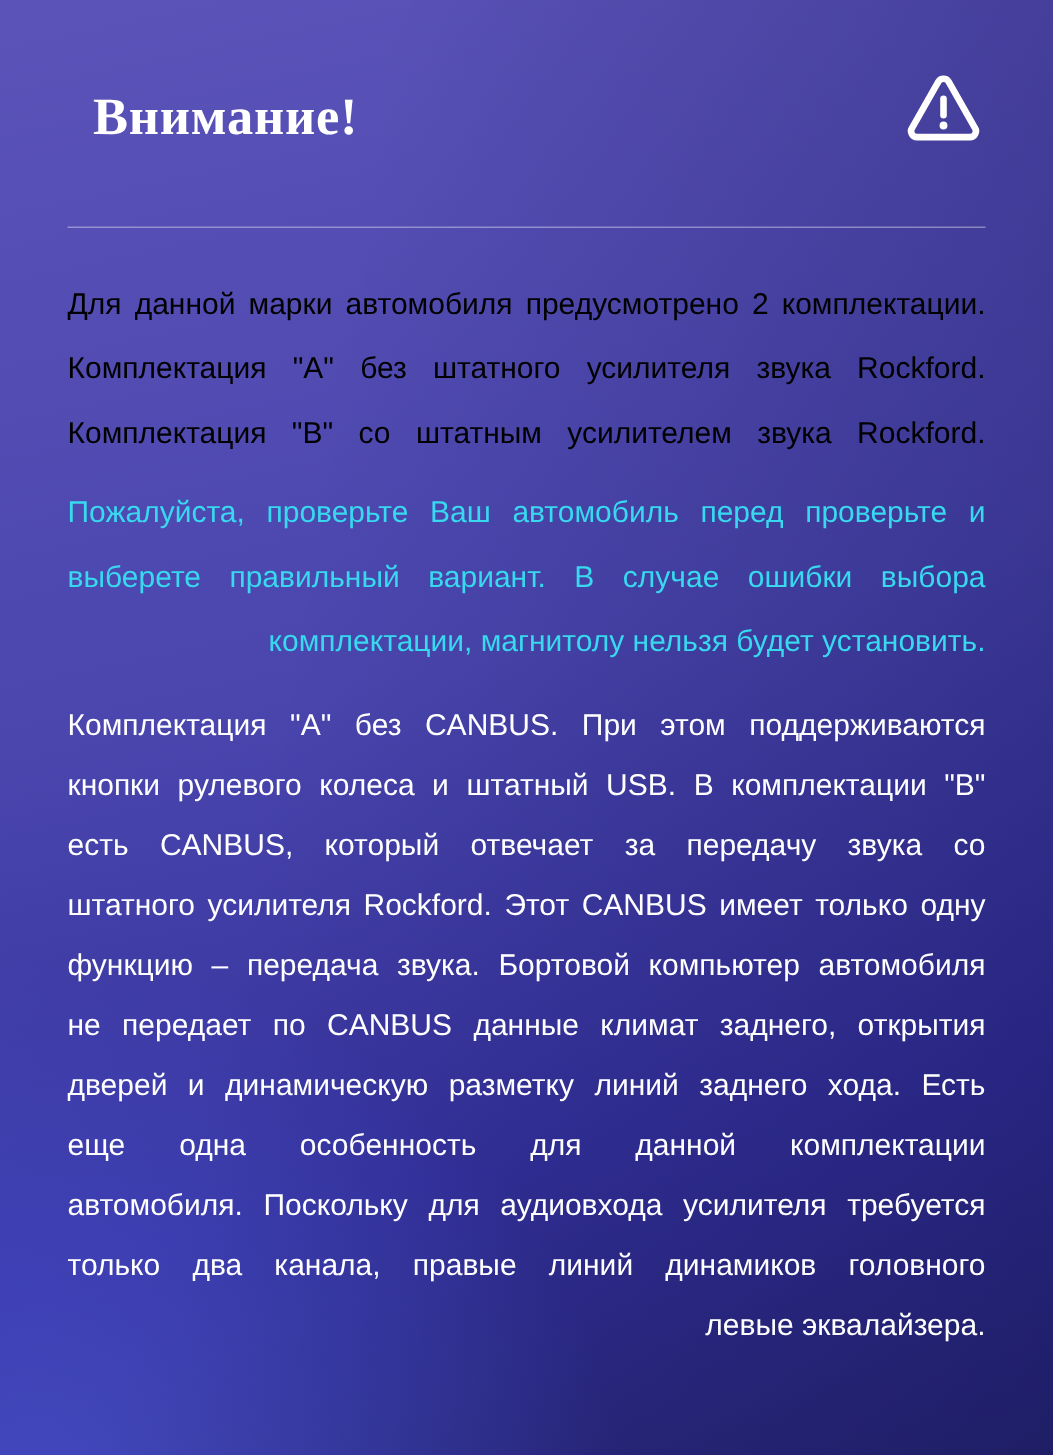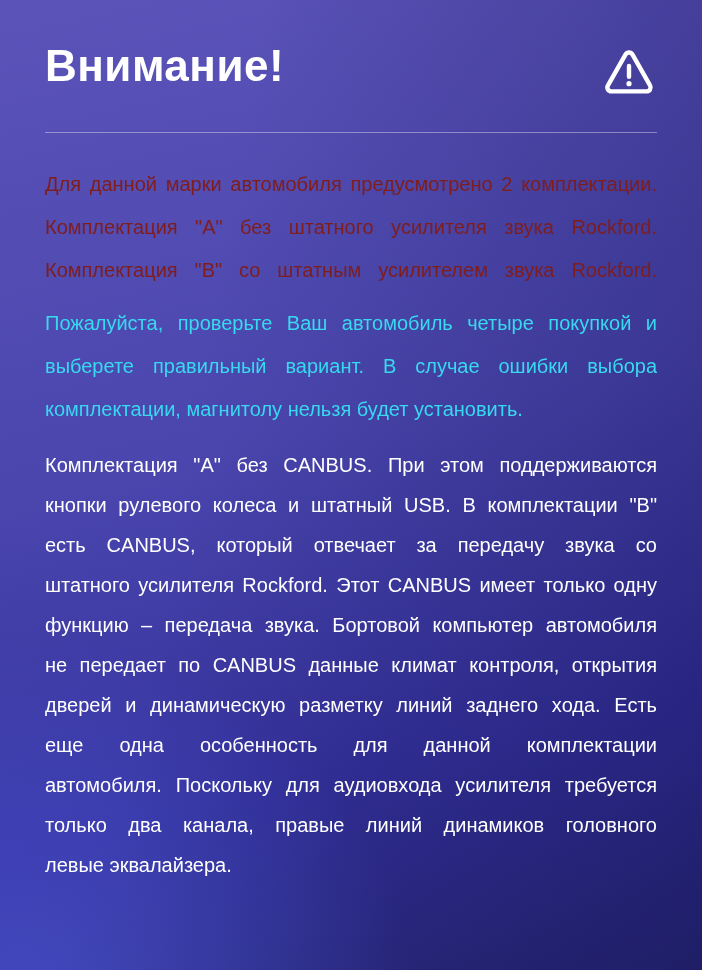--- a/index.html
+++ b/index.html
@@ -23,25 +23,26 @@
     height: 970px;
     padding: 0 45px;
   }
   .header {
     display: flex;
     justify-content: space-between;
     align-items: flex-start;
     padding-top: 42px;
   }
   .title {
-    margin: 0;
-    font-size: 44px;
+    margin: 17px;
+    font-size: 35px;
     font-weight: bold;
     letter-spacing: 0.5px;
     line-height: 1.1;
+    font-family: Liberation Serif, serif;
   }
   .warn-icon {
     display: inline-block;
     margin-top: 8px;
     margin-right: 2px;
   }
   .warn-icon svg {
     width: 52px;
     height: 46px;
     display: block;
@@ -54,21 +55,21 @@
   .para {
     font-size: 20px;
     margin-top: 30px;
   }
   .para .line {
     line-height: 43px;
   }
   .para.gap-small { margin-top: 10px; }
   .para.dense { margin-top: 14px; }
   .para.dense .line { line-height: 40px; }
-  .line { text-align: left; }
+  .line { text-align: right; }
   .line.stretch {
     text-align: justify;
     text-align-last: justify;
   }
 </style>
 </head>
 <body>
 
 <div class="card">
   <div class="header">
@@ -76,37 +77,37 @@
     <span class="warn-icon">
       <svg viewBox="0 0 24 22" fill="none" xmlns="http://www.w3.org/2000/svg">
         <path d="M13.63 2.1 a1.9 1.9 0 0 0 -3.26 0 L1.95 16.9 a1.9 1.9 0 0 0 1.63 2.9 h16.84 a1.9 1.9 0 0 0 1.63 -2.9 Z" stroke="#ffffff" stroke-width="2.1" stroke-linejoin="round"></path>
         <line x1="12" y1="7.6" x2="12" y2="12.8" stroke="#ffffff" stroke-width="2.1" stroke-linecap="round"></line>
         <circle cx="12" cy="16.1" r="1.25" fill="#ffffff"></circle>
       </svg>
     </span>
   </div>
   <div class="divider"></div>
   <div id="paragraphs">
-      <div class="para" style="color: #7f1d1d;">
+      <div class="para" style="color: #000000;">
         <div class="line stretch">Для данной марки автомобиля предусмотрено 2 комплектации.</div>
         <div class="line stretch">Комплектация "А" без штатного усилителя звука Rockford.</div>
         <div class="line stretch">Комплектация "В" со штатным усилителем звука Rockford.</div>
       </div>
       <div class="para gap-small" style="color: rgb(56, 216, 239);">
-        <div class="line stretch">Пожалуйста, проверьте Ваш автомобиль четыре покупкой и</div>
+        <div class="line stretch">Пожалуйста, проверьте Ваш автомобиль перед проверьте и</div>
         <div class="line stretch">выберете правильный вариант. В случае ошибки выбора</div>
         <div class="line">комплектации, магнитолу нельзя будет установить.</div>
       </div>
       <div class="para dense" style="color: rgb(255, 255, 255);">
         <div class="line stretch">Комплектация "А" без CANBUS. При этом поддерживаются</div>
         <div class="line stretch">кнопки рулевого колеса и штатный USB. В комплектации "В"</div>
         <div class="line stretch">есть CANBUS, который отвечает за передачу звука со</div>
         <div class="line stretch">штатного усилителя Rockford. Этот CANBUS имеет только одну</div>
         <div class="line stretch">функцию – передача звука. Бортовой компьютер автомобиля</div>
-        <div class="line stretch">не передает по CANBUS данные климат контроля, открытия</div>
+        <div class="line stretch">не передает по CANBUS данные климат заднего, открытия</div>
         <div class="line stretch">дверей и динамическую разметку линий заднего хода. Есть</div>
         <div class="line stretch">еще одна особенность для данной комплектации</div>
         <div class="line stretch">автомобиля. Поскольку для аудиовхода усилителя требуется</div>
         <div class="line stretch">только два канала, правые линий динамиков головного</div>
         <div class="line">левые эквалайзера.</div>
       </div>
     </div>
 </div>
 
 </body></html>

